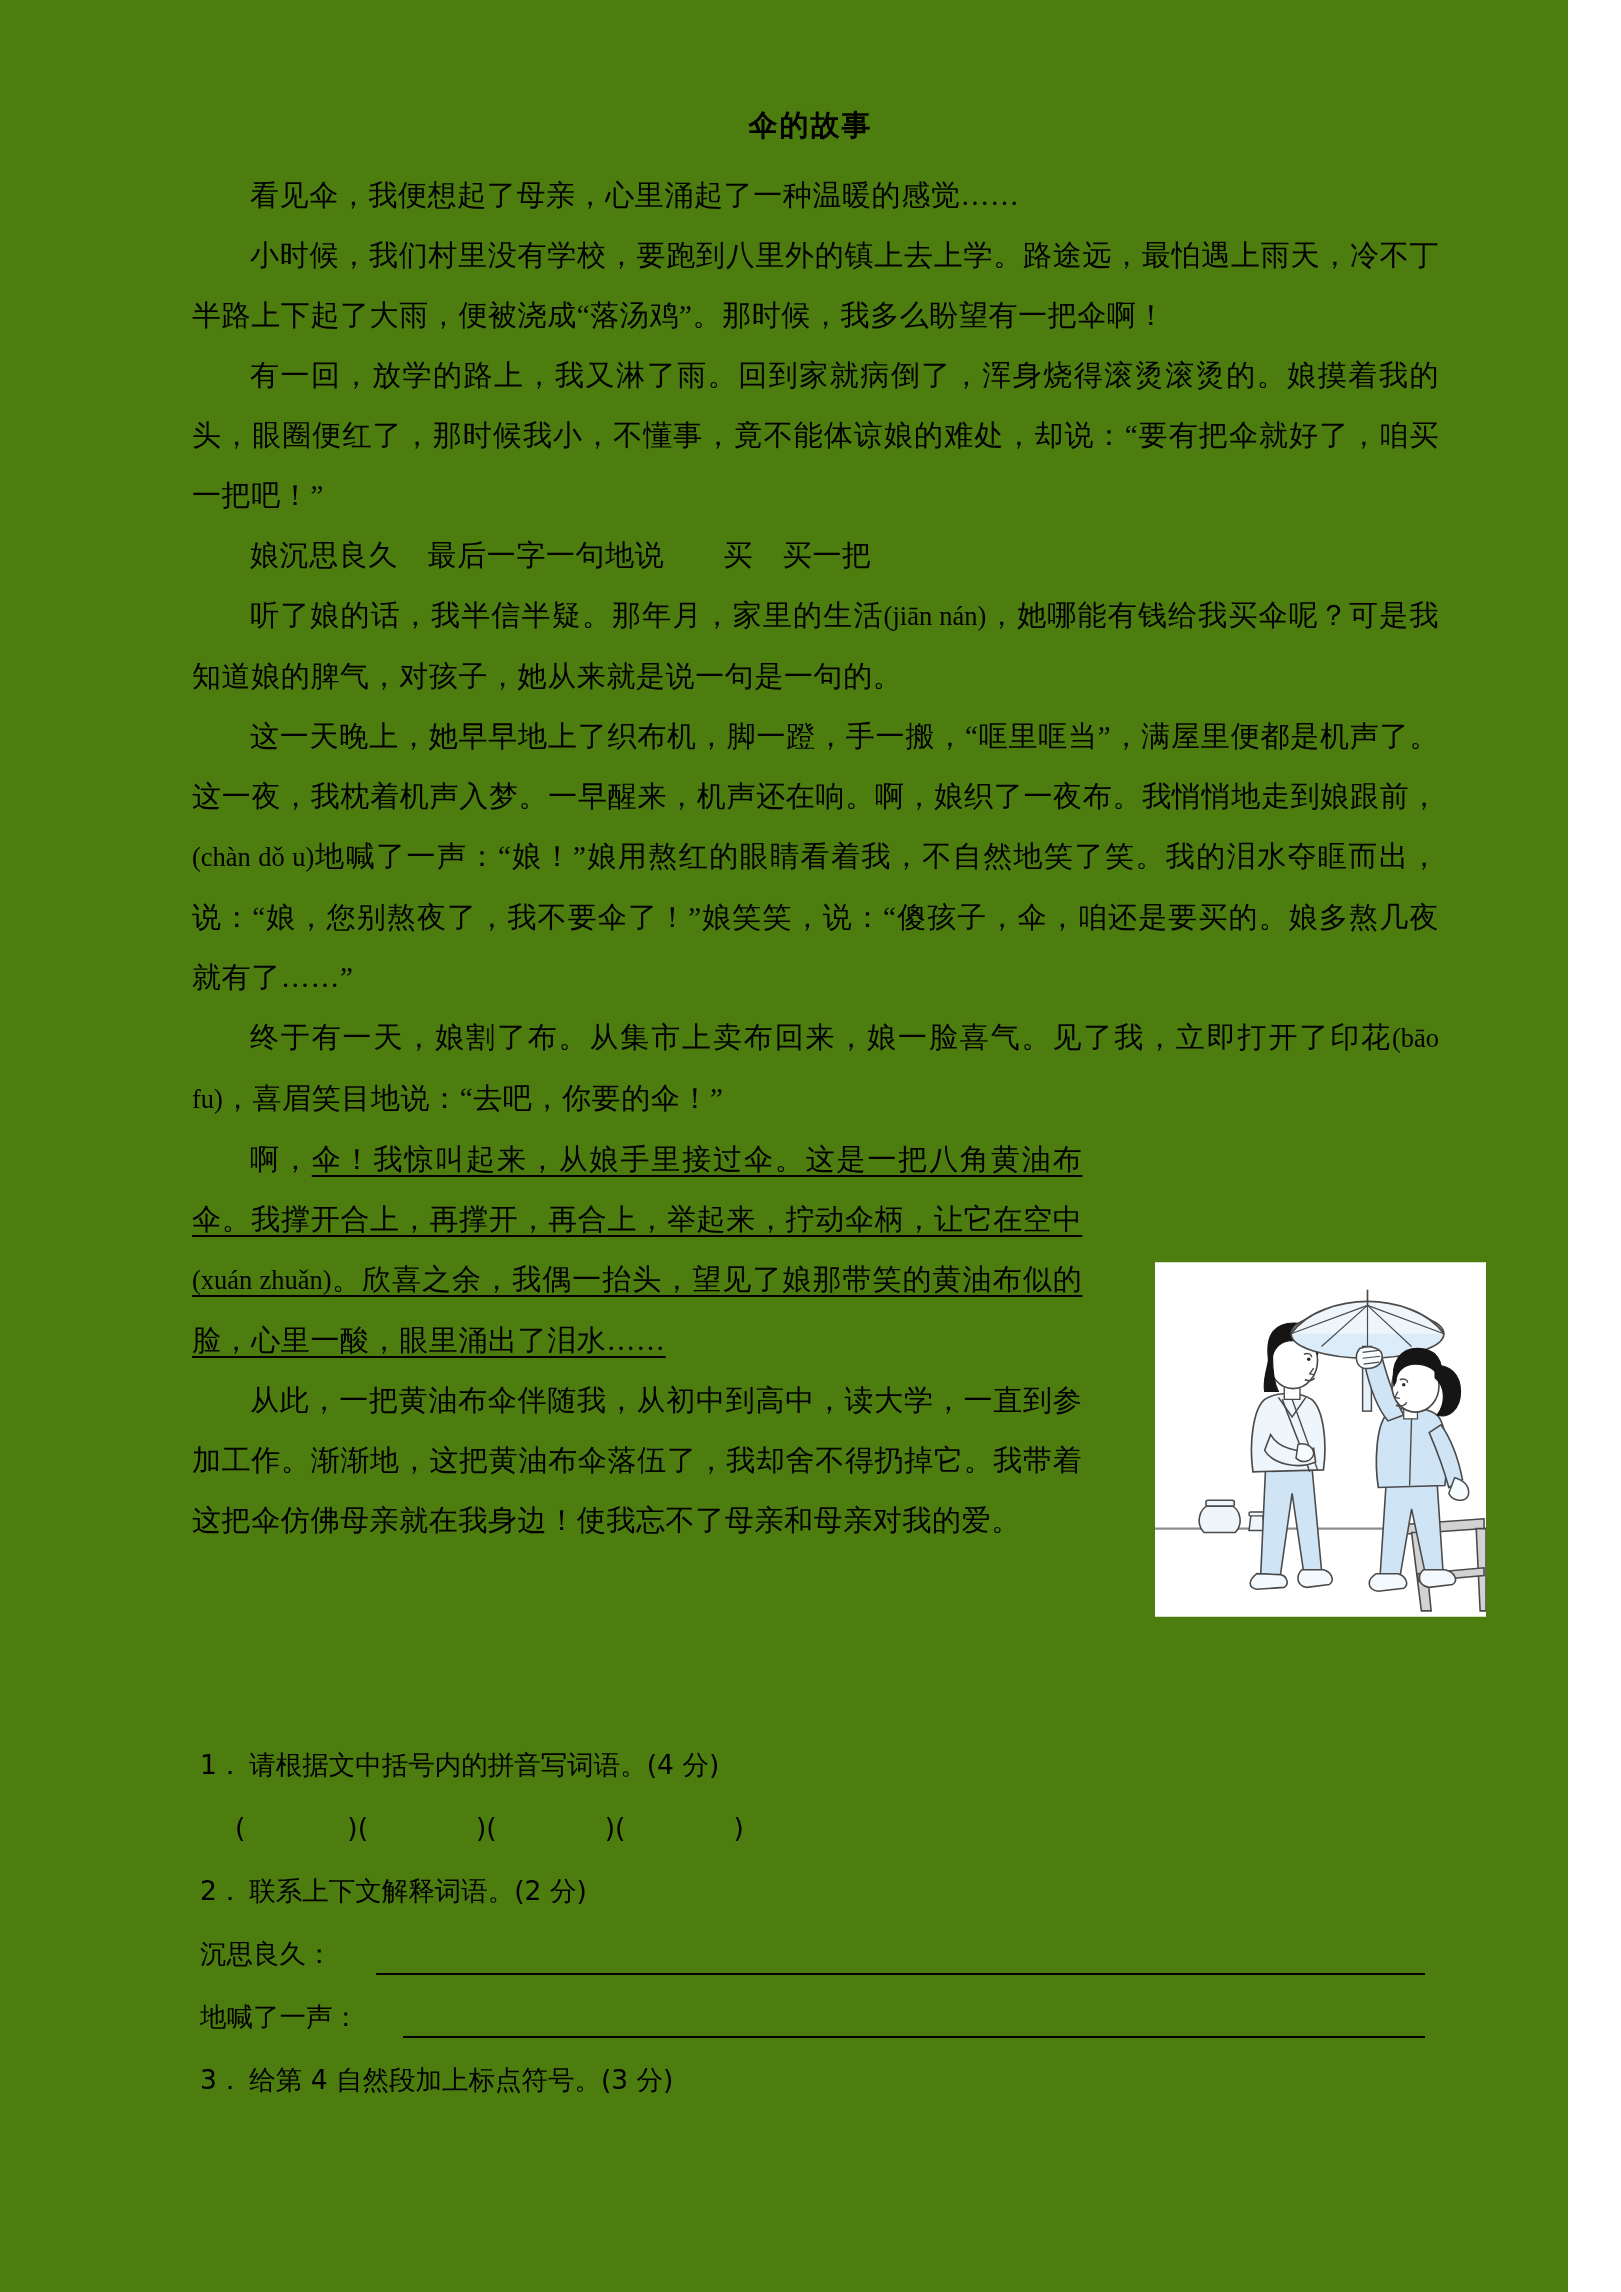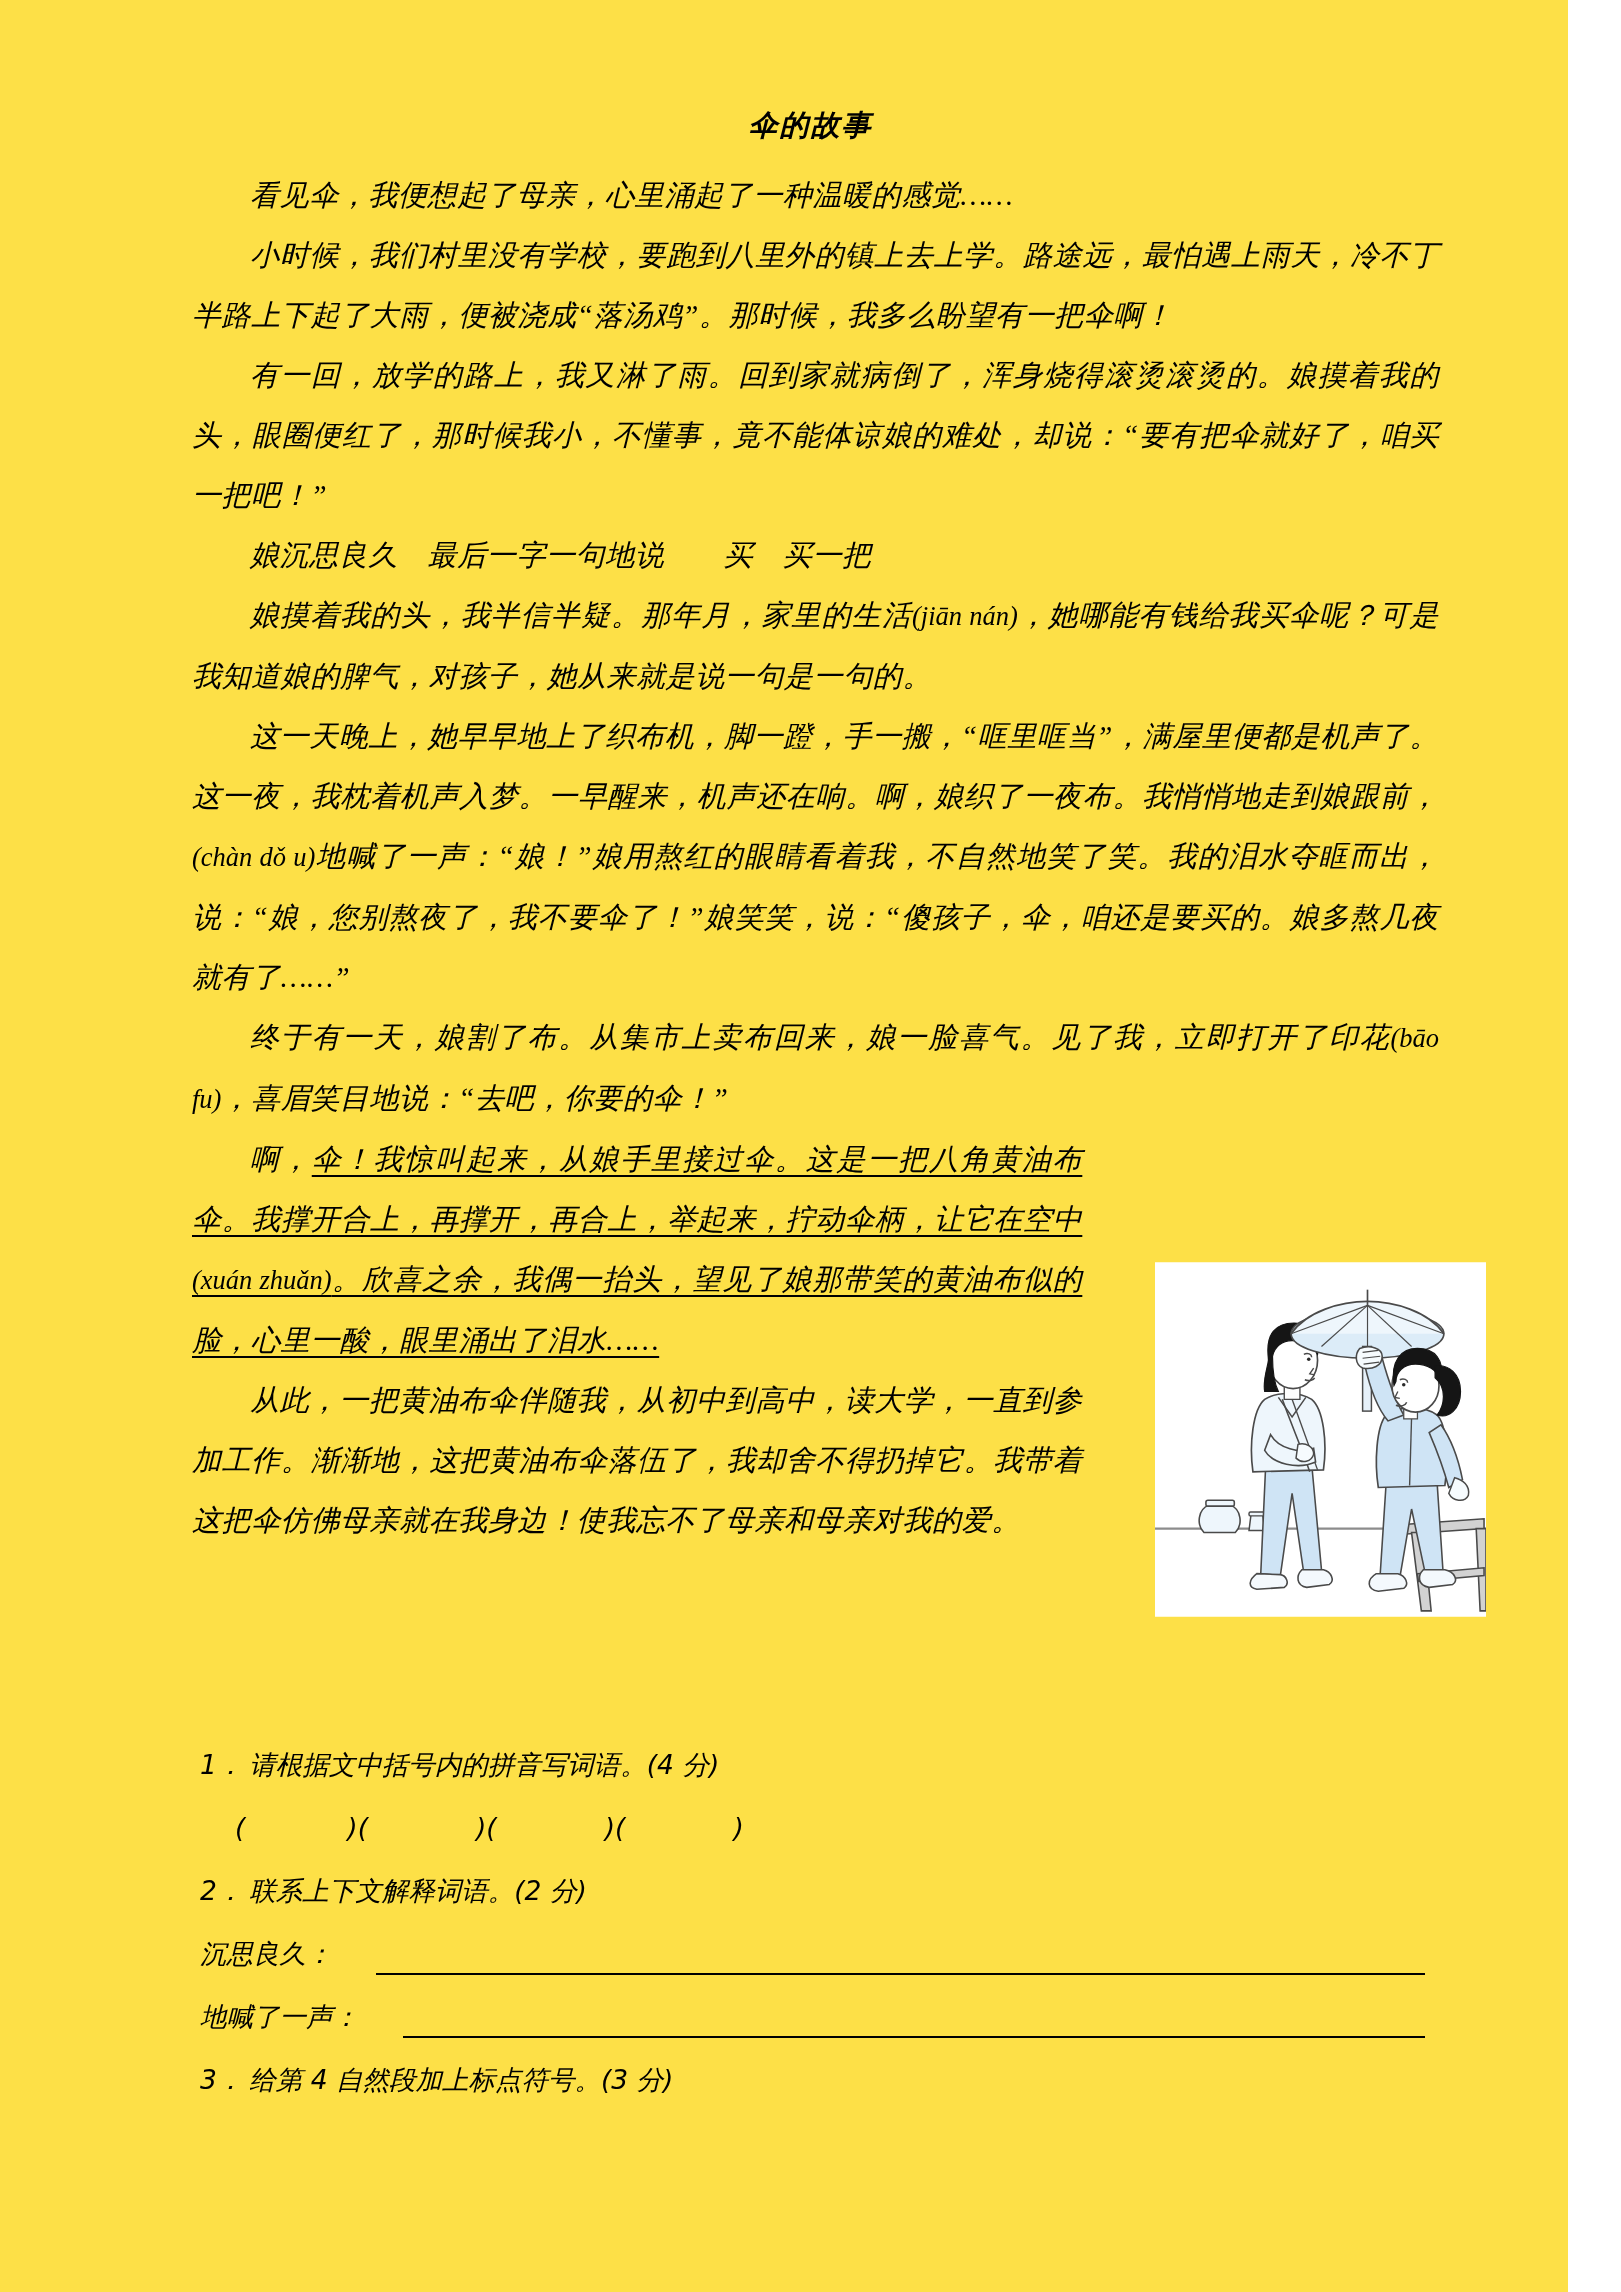--- a/index.html
+++ b/index.html
@@ -14,22 +14,21 @@
     font-family: "Liberation Serif", "DejaVu Serif", serif;
     color: #000000;
     overflow: hidden;
   }
 
   .page {
     position: absolute;
     left: 0; top: 0;
     width: 1568px;
     height: 2293px;
-    background: #fde047;
-    font-style: italic;
+    background: #4d7c0f;
   }
 
   
   .doc-title {
     position: absolute;
     left: 0;
     top: 106px;
     width: 1621px;
     text-align: center;
     font-family: "DejaVu Sans", "Liberation Sans", sans-serif;
@@ -142,21 +141,21 @@
   <div class="article">
 
     <p><span>看见伞，我便想起了母亲，心里涌起了一种温暖的感觉……</span></p>
 
     <p><span>小时候，我们村里没有学校，要跑到八里外的镇上去上学。路途远，最怕遇上雨天，冷不丁半路上下起了大雨，便被浇成“落汤鸡”。那时候，我多么盼望有一把伞啊！</span></p>
 
     <p><span>有一回，放学的路上，我又淋了雨。回到家就病倒了，浑身烧得滚烫滚烫的。娘摸着我的头，眼圈便红了，那时候我小，不懂事，竟不能体谅娘的难处，却说：“要有把伞就好了，咱买一把吧！”</span></p>
 
     <p><span>娘沉思良久　最后一字一句地说　　买　买一把</span></p>
 
-    <p><span>娘摸着我的头，我半信半疑。那年月，家里的生活</span><span class="pinyin">(jiān nán)</span><span>，她哪能有钱给我买伞呢？可是我知道娘的脾气，对孩子，她从来就是说一句是一句的。</span></p>
+    <p><span>听了娘的话，我半信半疑。那年月，家里的生活</span><span class="pinyin">(jiān nán)</span><span>，她哪能有钱给我买伞呢？可是我知道娘的脾气，对孩子，她从来就是说一句是一句的。</span></p>
 
     <p><span>这一天晚上，她早早地上了织布机，脚一蹬，手一搬，“哐里哐当”，满屋里便都是机声了。这一夜，我枕着机声入梦。一早醒来，机声还在响。啊，娘织了一夜布。我悄悄地走到娘跟前，</span><span class="pinyin">(chàn dǒ u)</span><span>地喊了一声：“娘！”娘用熬红的眼睛看着我，不自然地笑了笑。我的泪水夺眶而出，说：“娘，您别熬夜了，我不要伞了！”娘笑笑，说：“傻孩子，伞，咱还是要买的。娘多熬几夜就有了……”</span></p>
 
     <p><span>终于有一天，娘割了布。从集市上卖布回来，娘一脸喜气。见了我，立即打开了印花</span><span class="pinyin">(bāo fu)</span><span>，喜眉笑目地说：“去吧，你要的伞！”</span></p>
 
     <p><span class="illus-float"></span><span>啊，</span><span class="ul-run">伞！我惊叫起来，从娘手里接过伞。这是一把八角黄油布伞。我撑开合上，再撑开，再合上，举起来，拧动伞柄，让它在空中</span><span class="ul-run pinyin">(xuán zhuǎn)</span><span class="ul-run">。欣喜之余，我偶一抬头，望见了娘那带笑的黄油布似的脸，心里一酸，眼里涌出了泪水……</span></p>
 
     <p><span>从此，一把黄油布伞伴随我，从初中到高中，读大学，一直到参加工作。渐渐地，这把黄油布伞落伍了，我却舍不得扔掉它。我带着这把伞仿佛母亲就在我身边！使我忘不了母亲和母亲对我的爱。</span></p>
 
   </div>

